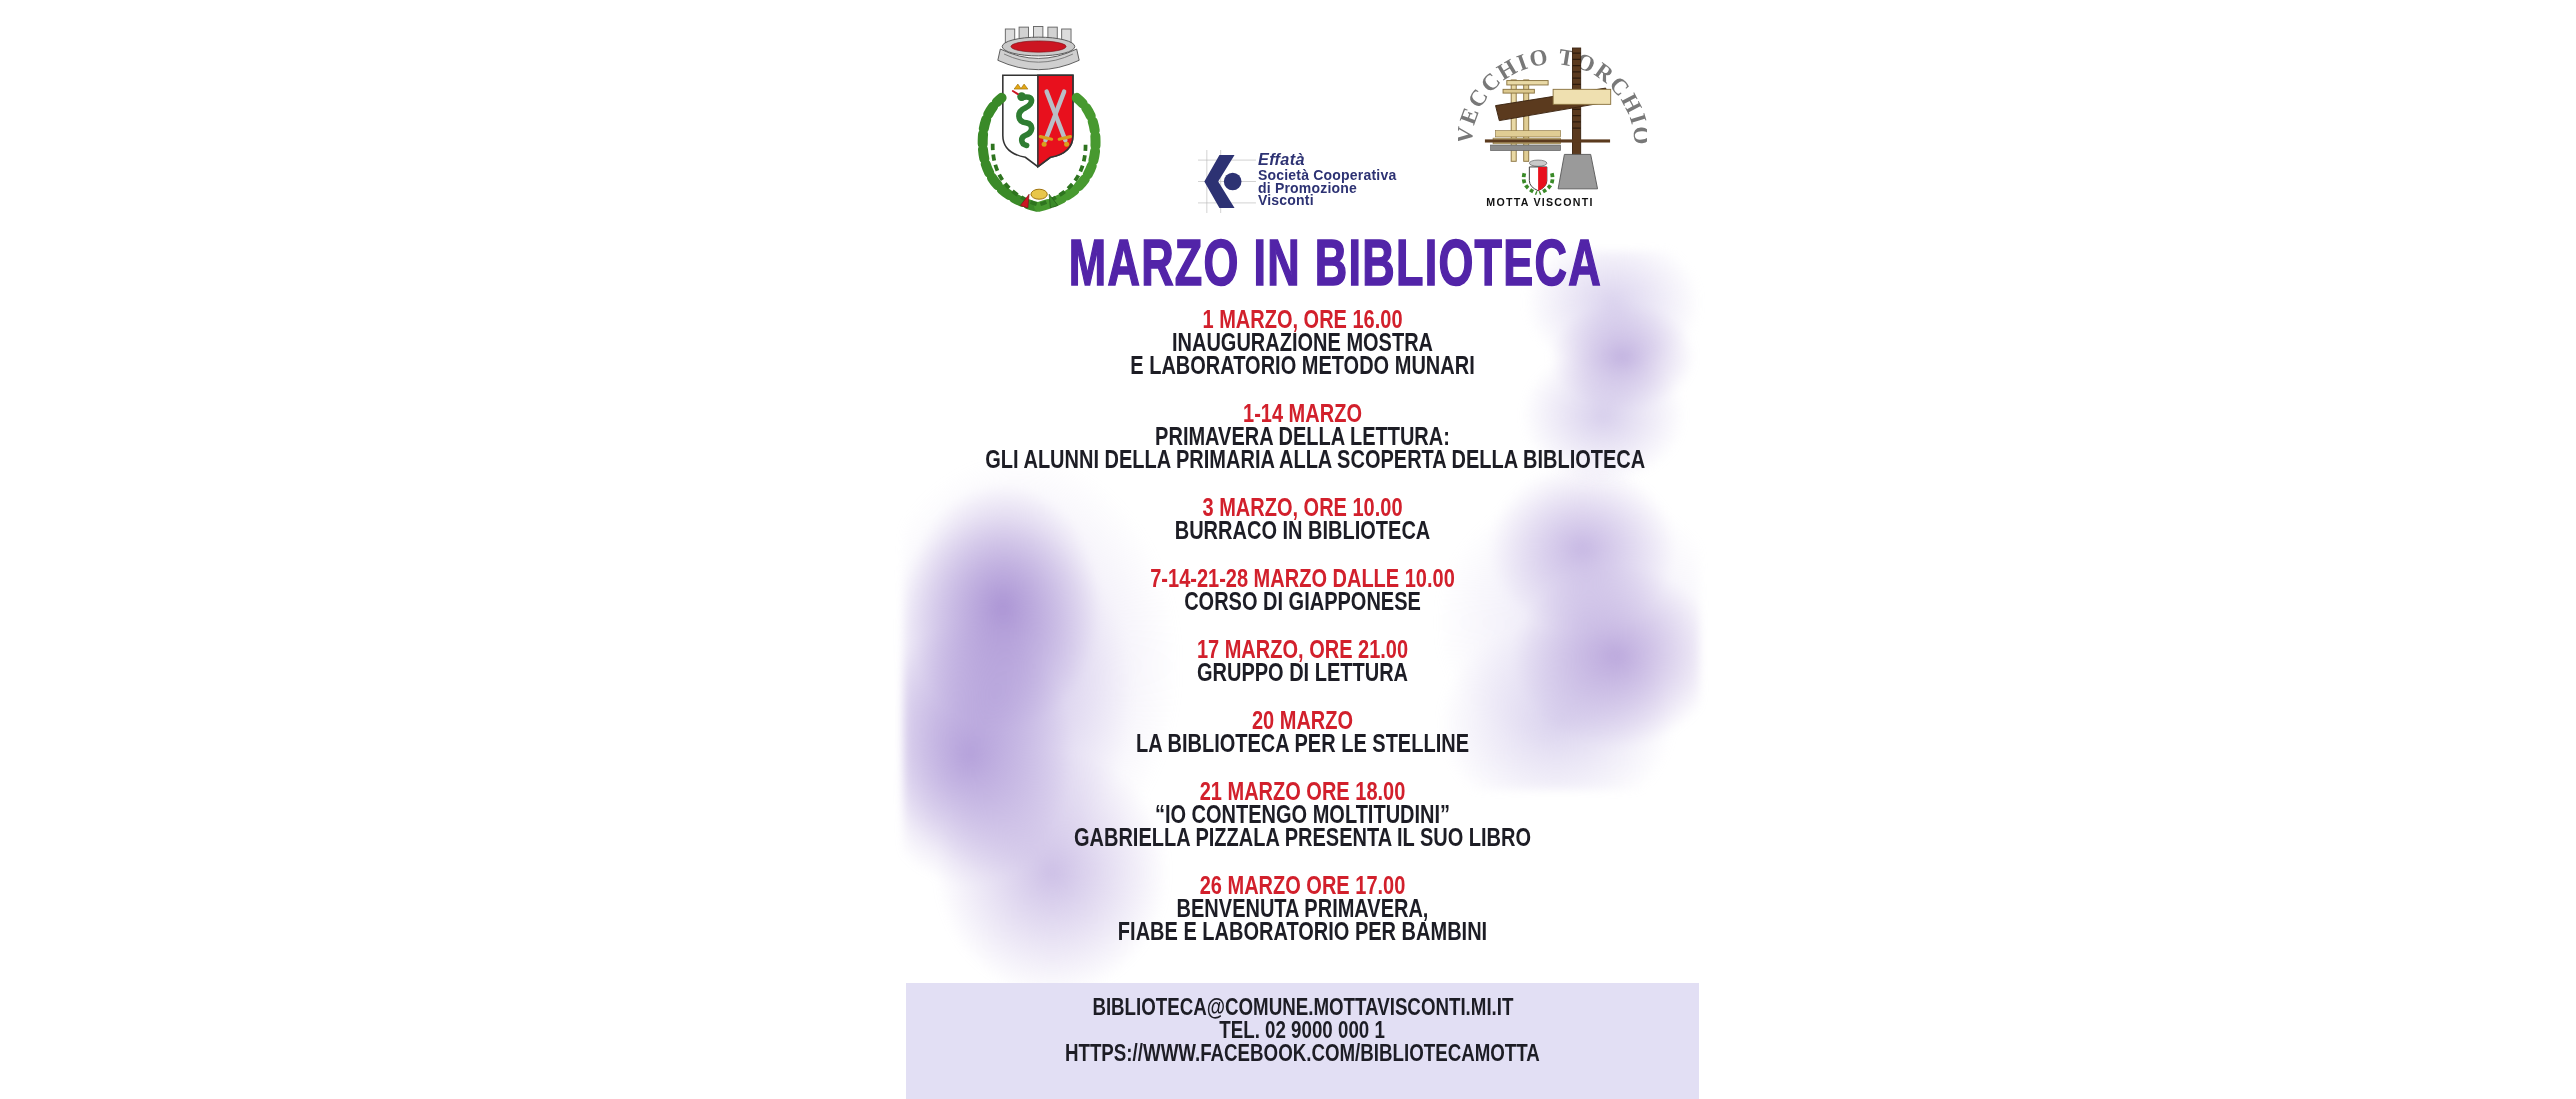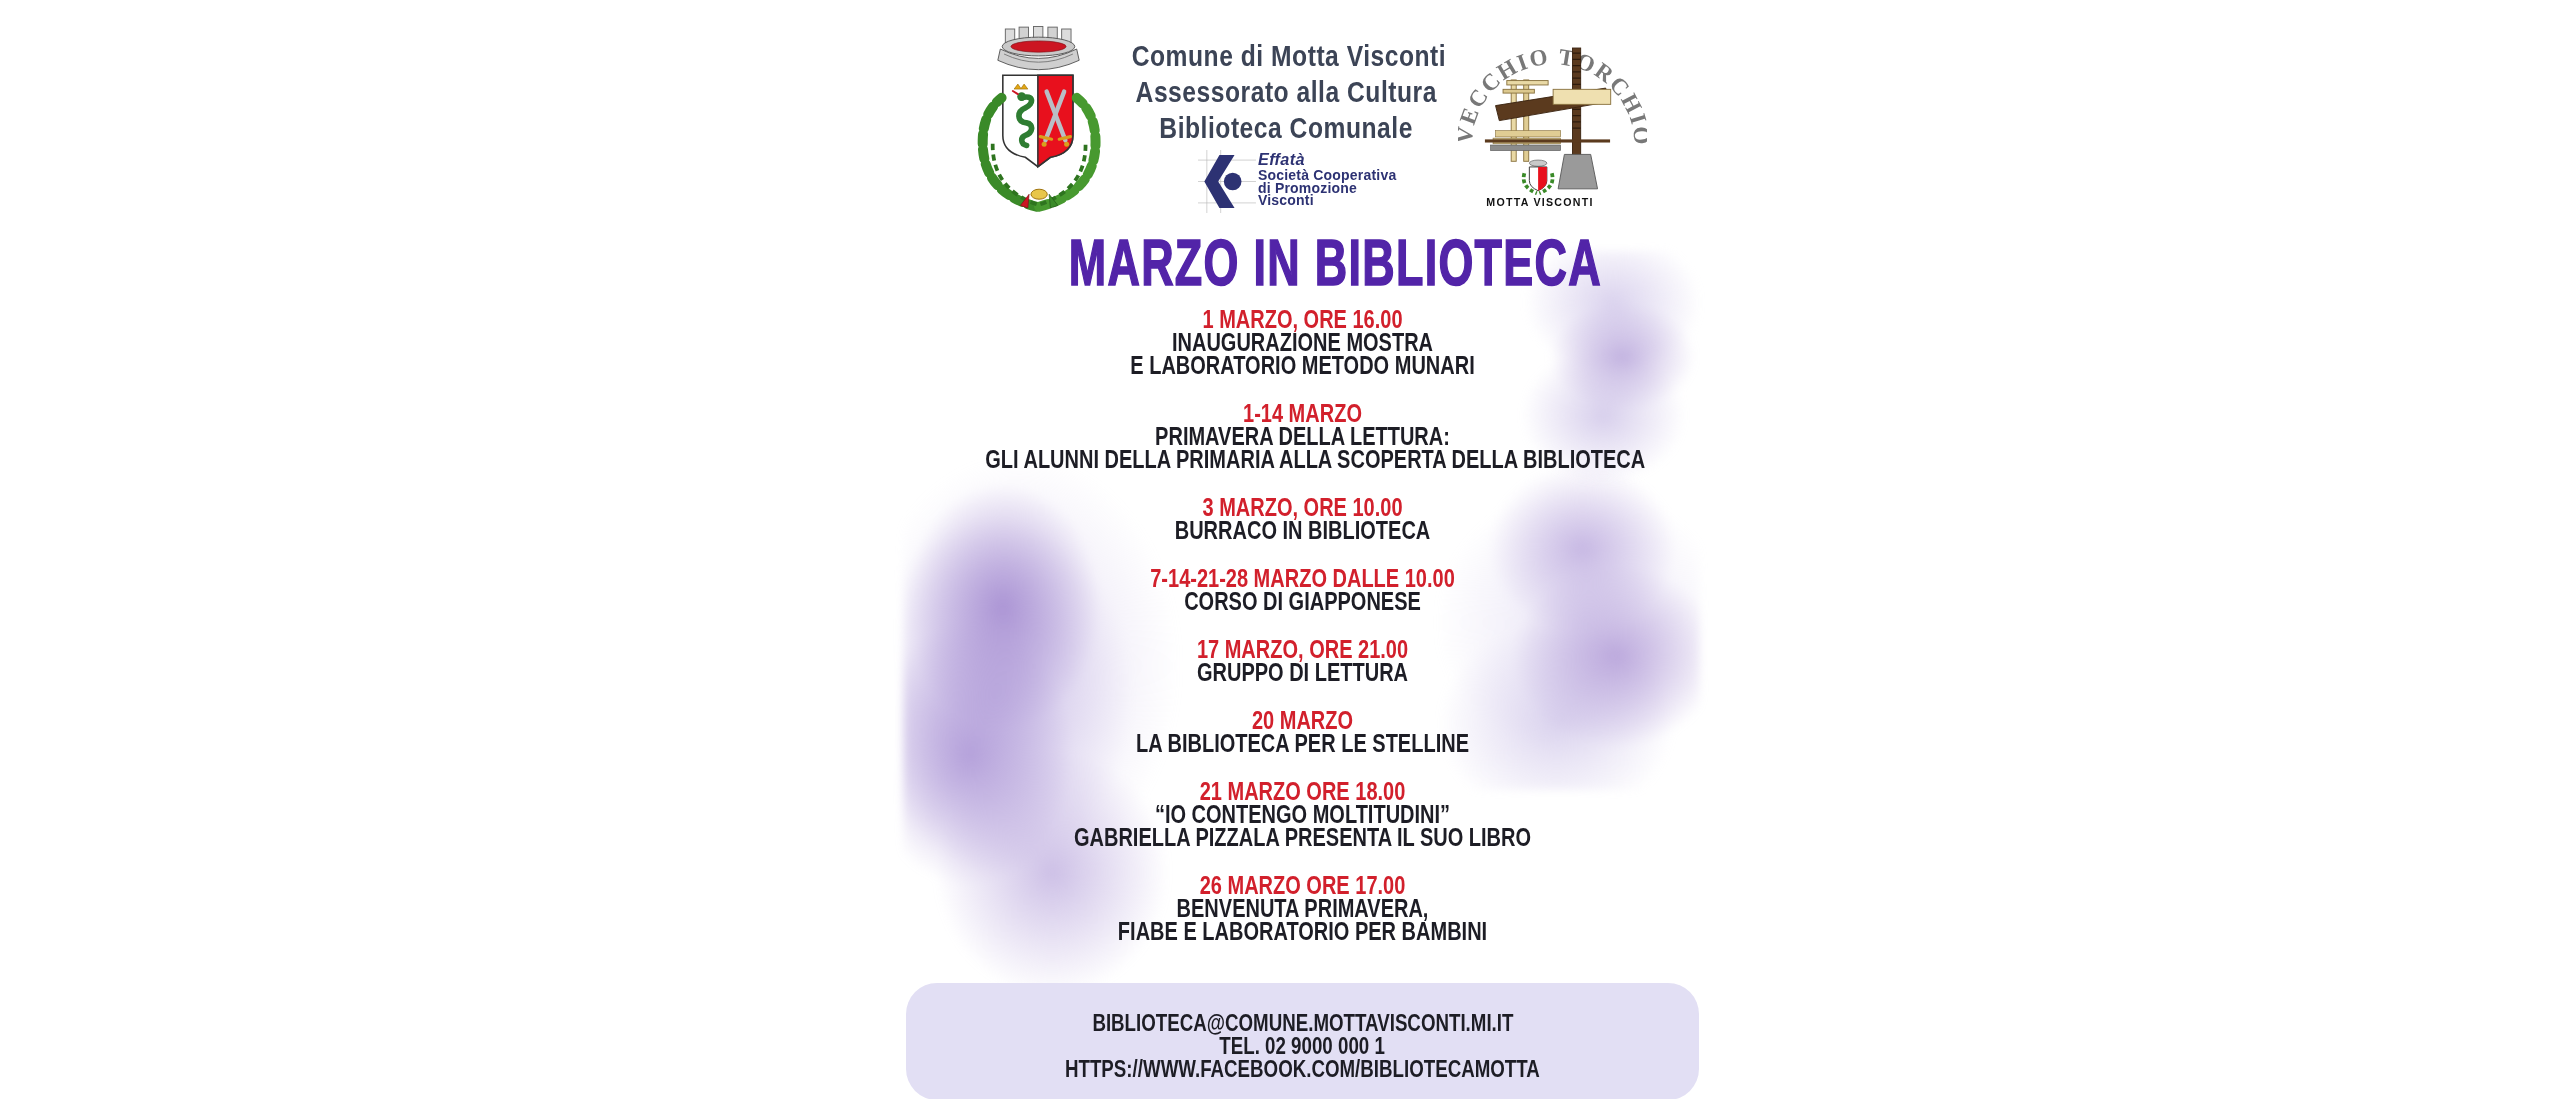--- a/index.html
+++ b/index.html
@@ -50,21 +50,21 @@
 
   
   .events{position:absolute;left:0;top:308px;width:100%;transform:scaleX(0.8);}
   .event{margin-bottom:25px;text-align:center;}
   .event-date{color:var(--date_red,#D2202C);font-weight:bold;font-size:25px;line-height:23px;white-space:nowrap;}
   .event-line{color:var(--text_dark,#1D1D25);font-weight:bold;font-size:25px;line-height:23px;white-space:nowrap;}
 
   
   .footer{position:absolute;left:0;top:983px;width:793px;height:117px;
       background:var(--footer_bg,#E2DFF4);display:flex;flex-direction:column;align-items:center;
-      padding-top:28px;box-sizing:border-box;border-radius:31px;}
+      padding-top:12px;box-sizing:border-box;}
   .footer-line{font-weight:bold;font-size:24px;line-height:23px;color:var(--text_dark,#1D1D25);
       transform:scaleX(0.78);white-space:nowrap;}
 </style>
 </head>
 <body>
 
 <div class="canvas">
 
   <div class="wash wash-left"></div>
   <div class="wash wash-right-top"></div>
@@ -112,25 +112,20 @@
           <path d="M108,288 Q34,262 38,186" fill="none" stroke="#2e741f" stroke-width="6" stroke-dasharray="10 7"></path>
           <path d="M114,288 Q190,262 186,186" fill="none" stroke="#2e741f" stroke-width="6" stroke-dasharray="10 7"></path>
 
           <path d="M96,272 l-14,18 12,4 z" fill="#cc1522" stroke="#7a0d14" stroke-width="1"></path>
           <path d="M128,272 l14,18 -12,4 z" fill="#3a8a28" stroke="#1e5214" stroke-width="1"></path>
           <ellipse cx="112" cy="272" rx="13" ry="8" fill="#e8c64a" stroke="#9a6d05" stroke-width="1.5"></ellipse>
         </g>
       </svg>
     </div>
 
-    <div class="header-text">
-      <div class="header-line-wrap"><span class="header-line">Comune di Motta Visconti</span></div>
-      <div class="header-line-wrap"><span class="header-line">Assessorato alla Cultura</span></div>
-      <div class="header-line-wrap"><span class="header-line">Biblioteca Comunale</span></div>
-    </div>
 
     <div class="effata">
       <svg width="58" height="63" viewBox="0 0 92 100">
         <line x1="14" y1="0" x2="14" y2="100" stroke="#b8b8b8" stroke-width="1"></line>
         <line x1="36" y1="0" x2="36" y2="100" stroke="#b8b8b8" stroke-width="1"></line>
         <line x1="0" y1="16" x2="92" y2="16" stroke="#b8b8b8" stroke-width="1"></line>
         <line x1="0" y1="50" x2="92" y2="50" stroke="#b8b8b8" stroke-width="1"></line>
         <line x1="0" y1="84" x2="92" y2="84" stroke="#b8b8b8" stroke-width="1"></line>
         <path d="M34,8 L58,8 L32,50 L58,92 L34,92 L10,50 Z" fill="#2D3273"></path>
         <circle cx="55" cy="50" r="14" fill="#2D3273"></circle>

